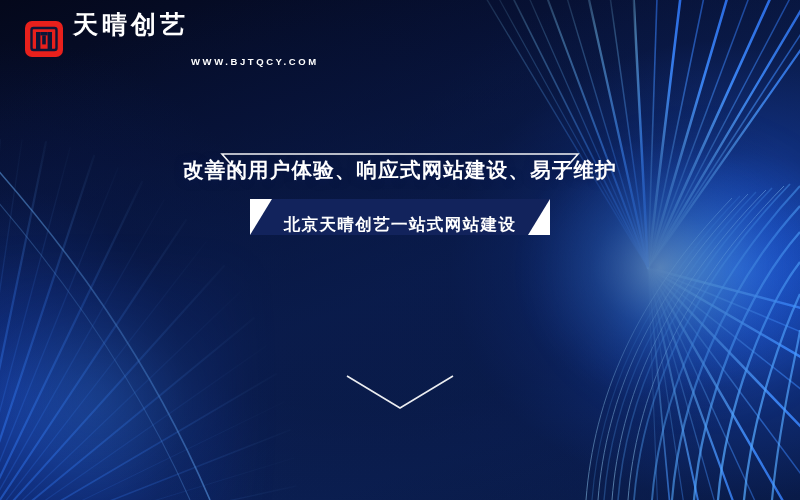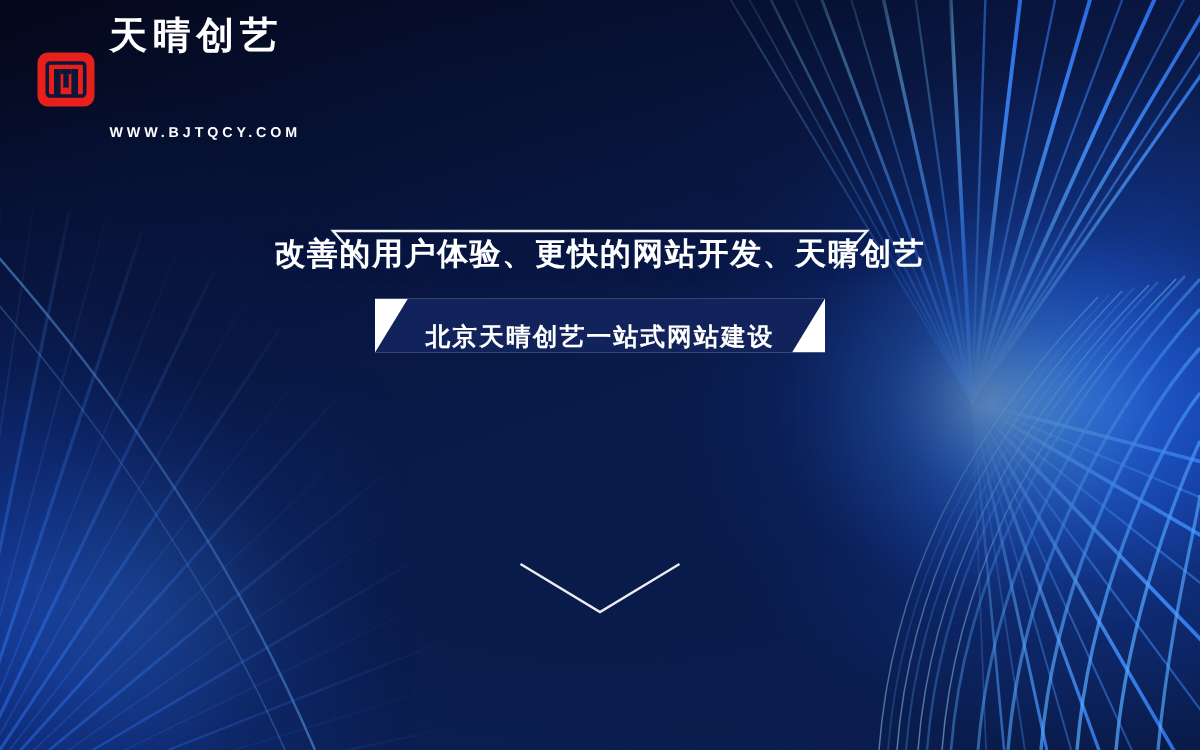--- a/index.html
+++ b/index.html
@@ -54,21 +54,21 @@
     position: absolute;
     left: 24px; top: 12px;
     display: flex;
     align-items: center;
     gap: 9px;
   }
   .logo-mark {
     width: 40px; height: 40px;
     flex: 0 0 40px;
   }
-  .logo-words { display: flex; flex-direction: column; gap: 2px; }
+  .logo-words { display: flex; flex-direction: row; gap: 2px; }
   .logo-cn {
     color: #ffffff;
     font-size: 25px;
     font-weight: 700;
     letter-spacing: 4px;
     line-height: 1;
     white-space: nowrap;
   }
   .logo-url {
     color: #ffffff;
@@ -287,21 +287,21 @@
   </div>
 
   <div class="hero">
 
     <div class="frame-top">
       <svg viewBox="0 0 800 34" xmlns="http://www.w3.org/2000/svg">
         <path d="M244,31 L222,6 L578,6 L556,31" fill="none" stroke="#ffffff" stroke-width="1.6" stroke-linejoin="miter" opacity="0.95"></path>
       </svg>
     </div>
 
-    <p class="subtitle">改善的用户体验、更快的网站开发、天晴创艺</p>
+    <p class="subtitle">改善的用户体验、响应式网站建设、易于维护</p>
 
     <div class="ribbon-wrap">
       <svg class="ribbon-shape" viewBox="0 0 300 36" xmlns="http://www.w3.org/2000/svg">
         <polygon points="0,0 300,0 300,36 0,36" fill="#ffffff"></polygon>
         <polygon points="22,0 300,0 278,36 0,36" fill="#12235c"></polygon>
       </svg>
       <span class="ribbon-text">北京天晴创艺一站式网站建设</span>
     </div>
   </div>
 

